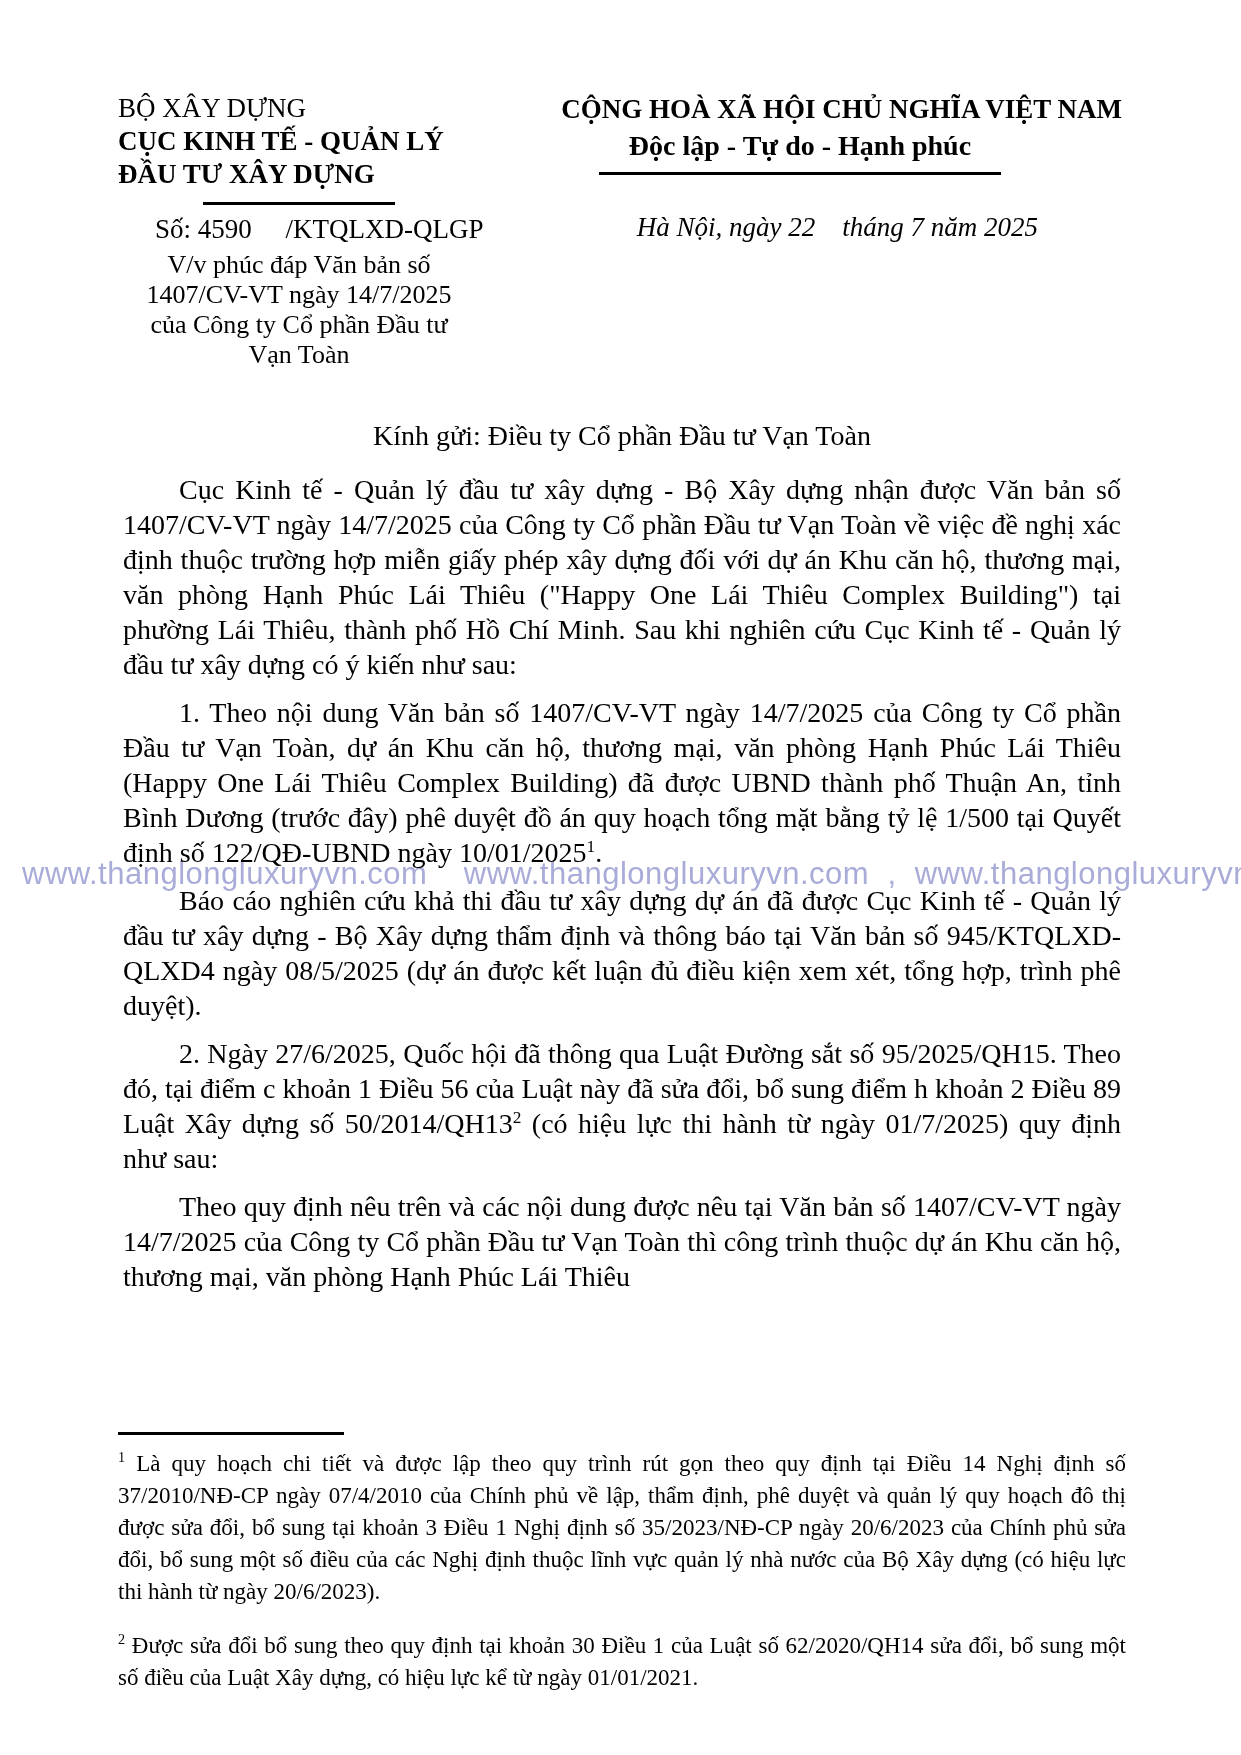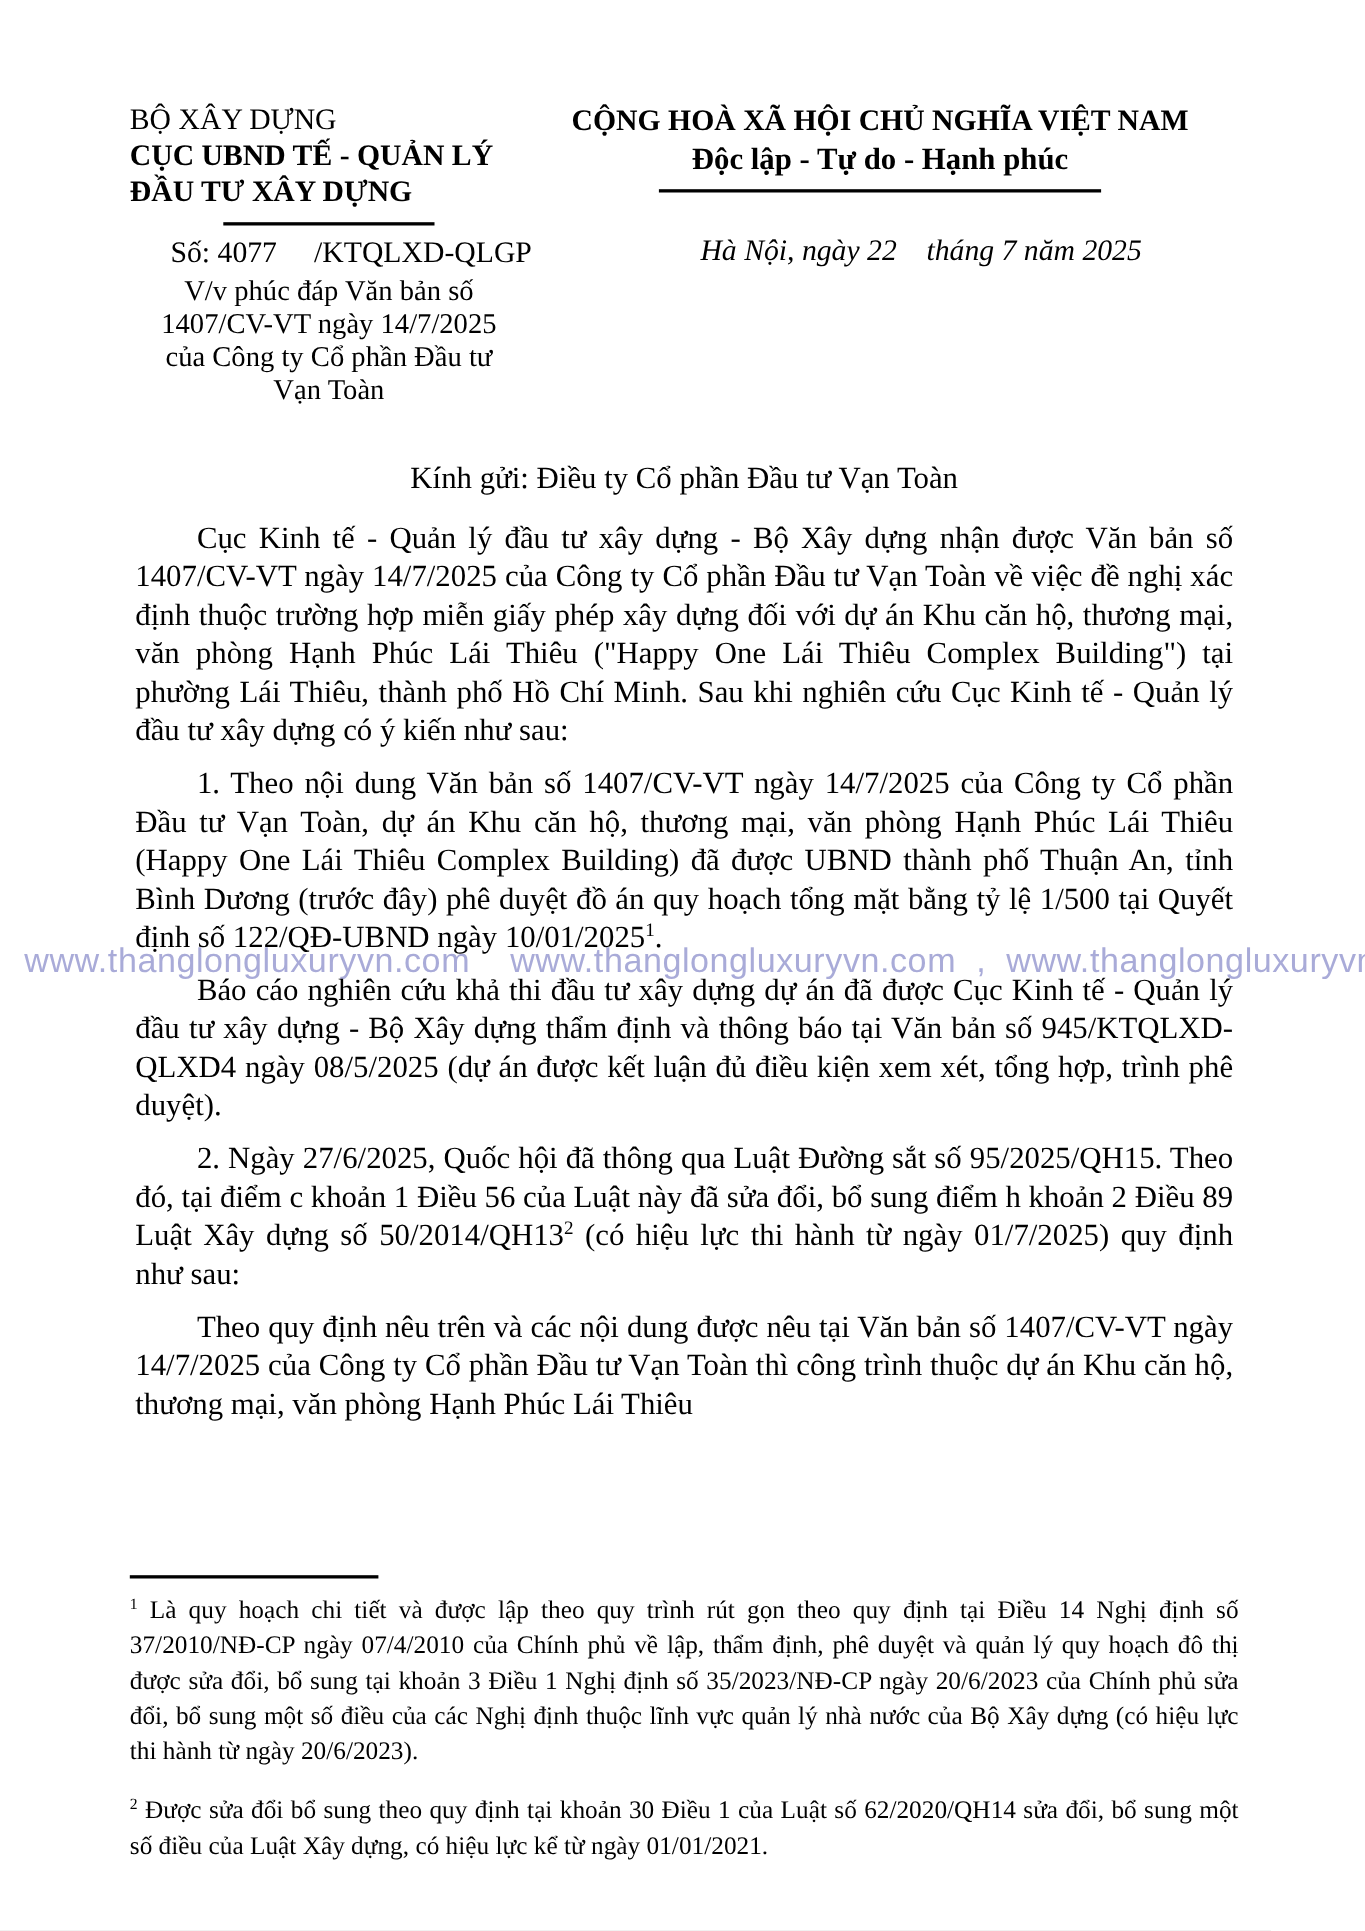--- a/index.html
+++ b/index.html
@@ -21,21 +21,21 @@
   .agency-parent { font-size:27px; font-weight:normal; }
   .agency-name   { font-size:27px; font-weight:bold; }
   .rule-left {
     width:192px; border:none; border-top:3px solid #000;
     margin:11px auto 0;
   }
   .letterhead-right {
     position:absolute; left:478px; top:92px; width:644px;
     text-align:center; line-height:34px;
   }
-  .national-title { font-size:27px; font-weight:bold; }
+  .national-title { font-size:27px; font-weight:bold;text-align:right; }
   .national-motto { font-size:28px; font-weight:bold; margin-top:3px; }
   .rule-right {
     width:402px; border:none; border-top:3px solid #000;
     margin:9px auto 0;
   }
   .doc-number {
     position:absolute; left:155px; top:214px;
     font-size:27px; white-space:pre;
   }
   .place-date {
@@ -82,32 +82,32 @@
 </style>
 </head>
 <body>
 
 <div class="page">
 
   <div class="watermark" style="color: rgb(169, 171, 216);">www.thanglongluxuryvn.com    www.thanglongluxuryvn.com  ,  www.thanglongluxuryvn.com</div>
 
   <div class="letterhead-left">
     <div class="agency-parent">BỘ XÂY DỰNG</div>
-    <div class="agency-name">CỤC UBND TẾ - QUẢN LÝ</div>
+    <div class="agency-name">CỤC KINH TẾ - QUẢN LÝ</div>
     <div class="agency-name">ĐẦU TƯ XÂY DỰNG</div>
     <hr class="rule-left">
   </div>
 
   <div class="letterhead-right">
     <div class="national-title">CỘNG HOÀ XÃ HỘI CHỦ NGHĨA VIỆT NAM</div>
     <div class="national-motto">Độc lập - Tự do - Hạnh phúc</div>
     <hr class="rule-right">
   </div>
 
-  <div class="doc-number">Số: 4077     /KTQLXD-QLGP</div>
+  <div class="doc-number">Số: 4590     /KTQLXD-QLGP</div>
   <div class="place-date">Hà Nội, ngày 22    tháng 7 năm 2025</div>
 
   <div class="subject-block">
     <div>V/v phúc đáp Văn bản số</div>
     <div>1407/CV-VT ngày 14/7/2025</div>
     <div>của Công ty Cổ phần Đầu tư</div>
     <div>Vạn Toàn</div>
   </div>
 
   <div class="recipient-line">Kính gửi: Điều ty Cổ phần Đầu tư Vạn Toàn</div>

